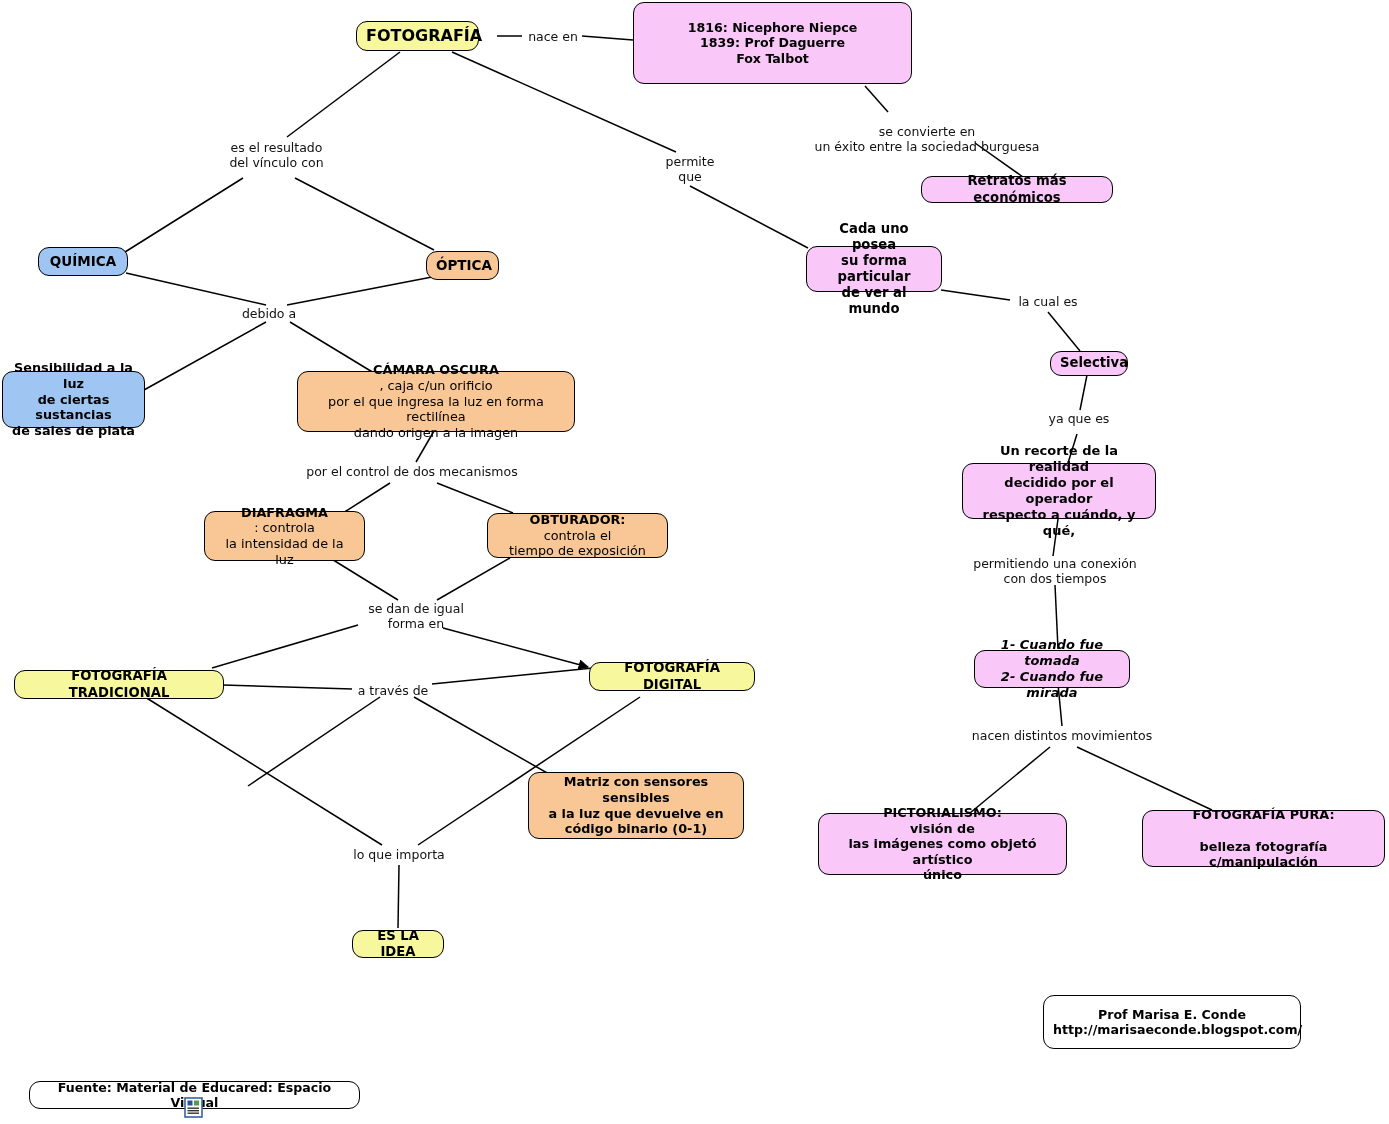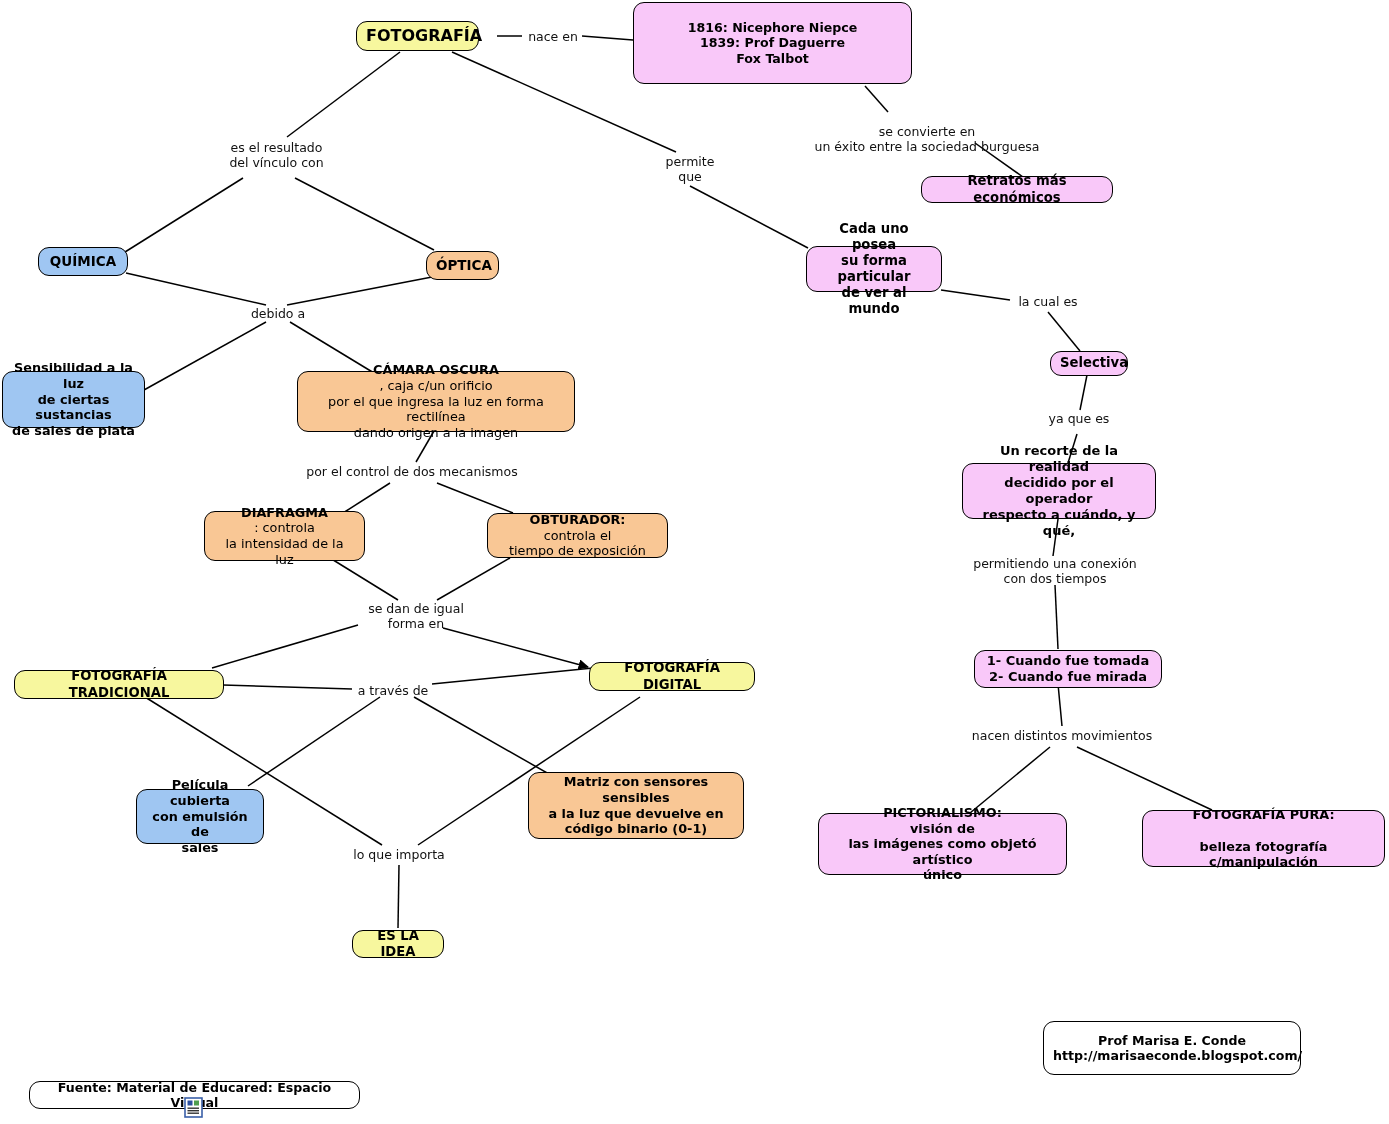--- a/index.html
+++ b/index.html
@@ -194,25 +194,20 @@
   </div>
 
   <div class="node n-yellow bold" style="left:14px; top:670px; width:210px; height:29px; font-size:13.2px;">
     <span>FOTOGRAFÍA TRADICIONAL</span>
   </div>
 
   <div class="node n-yellow bold" style="left:589px; top:662px; width:166px; height:29px; font-size:13.2px;">
     <span>FOTOGRAFÍA DIGITAL</span>
   </div>
 
-  <div class="node n-blue bold" style="left:136px; top:789px; width:128px; height:55px; font-size:12.8px; white-space:pre-line;">
-    <span>Película cubierta
-con emulsión de
-sales</span>
-  </div>
 
   <div class="node n-orange bold" style="left:528px; top:772px; width:216px; height:67px; font-size:12.8px; white-space:pre-line;">
     <span>Matriz con sensores sensibles
 a la luz que devuelve en
 código binario (0-1)</span>
   </div>
 
   <div class="node n-yellow bold" style="left:352px; top:930px; width:92px; height:28px; font-size:13.2px;">
     <span>ES LA IDEA</span>
   </div>
@@ -230,37 +225,37 @@
   <div class="node n-pink bold" style="left:1050px; top:351px; width:78px; height:25px; font-size:13.2px;">
     <span>Selectiva</span>
   </div>
 
   <div class="node n-pink bold" style="left:962px; top:463px; width:194px; height:56px; font-size:13px; white-space:pre-line;">
     <span>Un recorte de la realidad
 decidido por el operador
 respecto a cuándo, y qué,</span>
   </div>
 
-  <div class="node n-pink bold" style="left:974px; top:650px; width:188px; height:38px; font-size:13px; white-space:pre-line;">
+  <div class="node n-pink bold" style="left:974px; top:650px; width:156px; height:38px; font-size:13px; white-space:pre-line;font-style:italic;">
     <span>1- Cuando fue tomada
 2- Cuando fue mirada</span>
   </div>
 
   <div class="node n-pink" style="left:1142px; top:810px; width:243px; height:57px; font-size:12.8px;">
     <span style="white-space:pre-line; font-weight:bold;"><b>FOTOGRAFÍA PURA:</b><span>
 belleza fotografía c/manipulación</span></span>
   </div>
 
   <div class="node n-pink" style="left:818px; top:813px; width:249px; height:62px; font-size:12.8px;">
     <span style="white-space:pre-line; font-weight:bold;"><b>PICTORIALISMO:</b><span> visión de
 las imágenes como objetó artístico
 único</span></span>
   </div>
 
-  <div class="node n-white bold" style="left:1043px; top:995px; width:258px; height:54px; font-size:12.6px; flex-direction:column;margin-top:26px;">
+  <div class="node n-white bold" style="left:1043px; top:995px; width:258px; height:54px; font-size:12.6px; flex-direction:column;">
     <span>Prof Marisa E. Conde</span>
     <span>http://marisaeconde.blogspot.com/</span>
   </div>
 
   <div class="node n-white bold" style="left:29px; top:1081px; width:331px; height:28px; font-size:12.6px;">
     <span>Fuente: Material de  Educared: Espacio Virtual</span>
   </div>
 
   <div class="doc-icon" style="left:184px; top:1097px;">
     <svg width="19" height="21" viewBox="0 0 19 21" xmlns="http://www.w3.org/2000/svg">
@@ -274,21 +269,21 @@
   </div>
 
   <div class="lbl" style="left:524px; top:29px; width:58px;">nace en</div>
 
   <div class="lbl" style="left:214px; top:140px; width:125px;">es el resultado
 del vínculo con</div>
 
   <div class="lbl" style="left:645px; top:154px; width:90px;">permite
 que</div>
 
-  <div class="lbl" style="left:233px; top:306px; width:90px;">debido a</div>
+  <div class="lbl" style="left:224px; top:306px; width:90px;">debido a</div>
 
   <div class="lbl" style="left:298px; top:464px; width:228px;">por el control de dos mecanismos</div>
 
   <div class="lbl" style="left:350px; top:601px; width:132px;">se dan de igual
 forma en</div>
 
   <div class="lbl" style="left:353px; top:683px; width:80px;">a través de</div>
 
   <div class="lbl" style="left:346px; top:847px; width:106px;">lo que importa</div>
 

